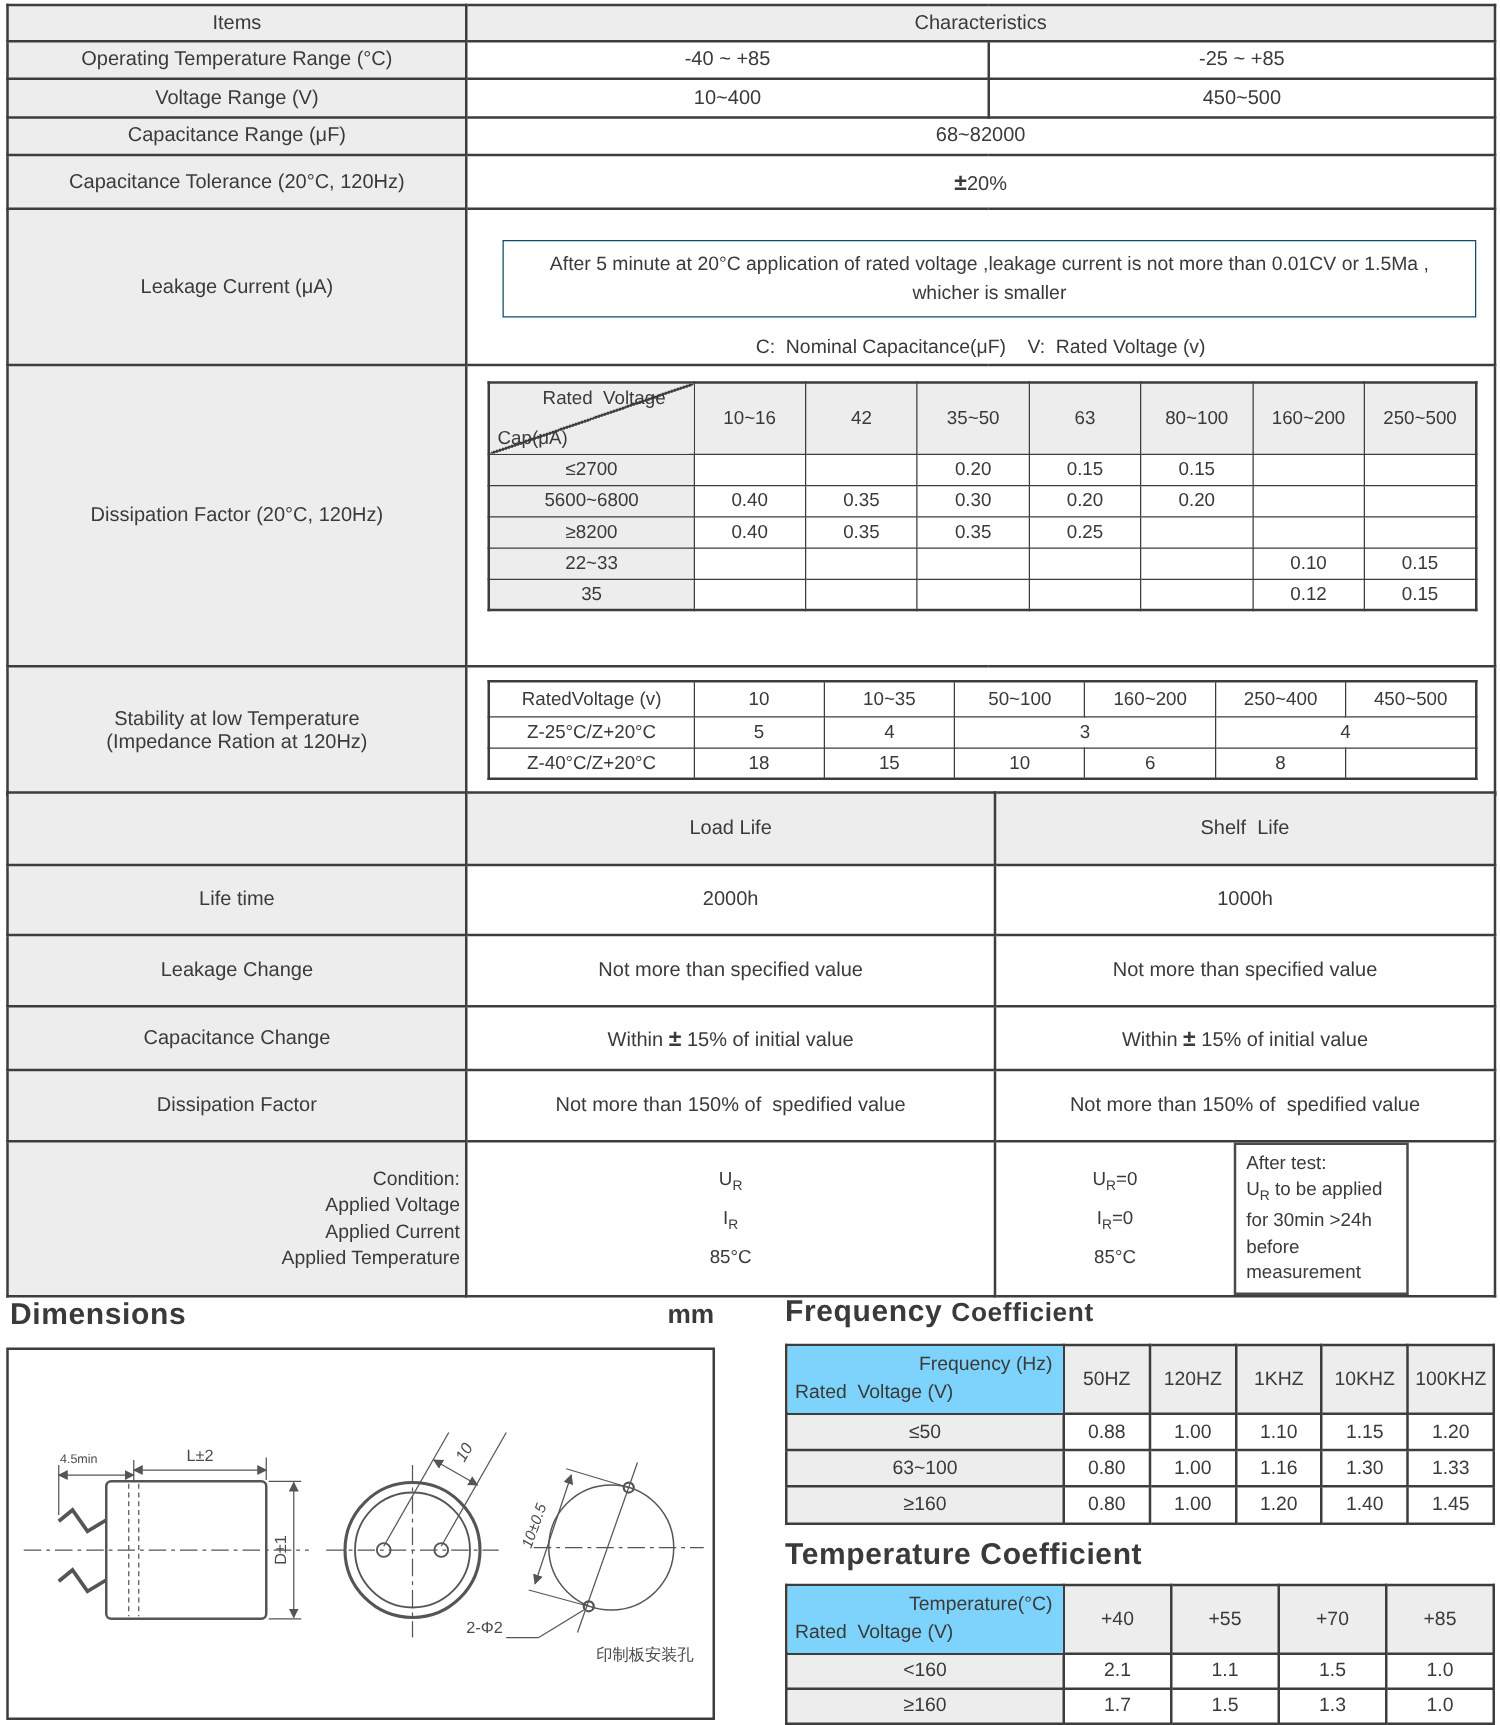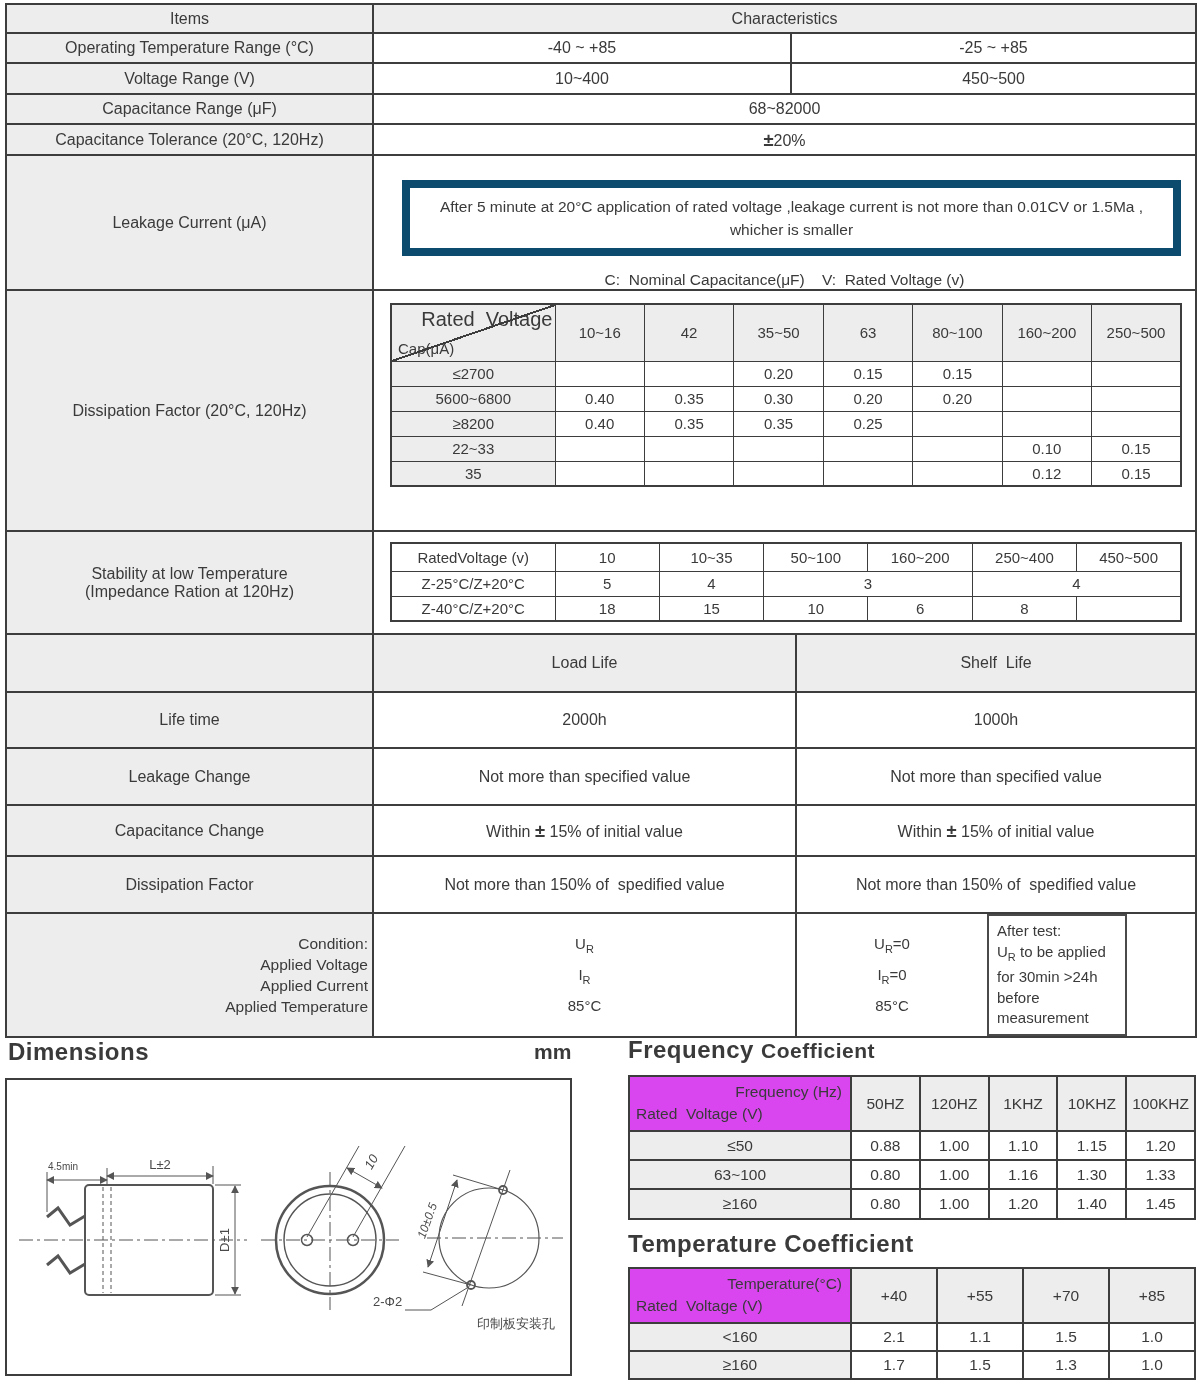--- a/index.html
+++ b/index.html
@@ -16,34 +16,34 @@
 
   
   .t-main { width:1190px; }
   .t-main td { border:2px solid #3d3d3d; text-align:center; vertical-align:middle;
                font-size:16px; padding:0 4px; }
   .gray { background:#ededed; }
   .val { font-size:15.5px; }
 
   
   .leak-cell { vertical-align:top !important; }
-  .leak-note { margin:24px 10px 0 24px; border:8px solid #0c4a6e; padding:7px 14px;
+  .leak-note { margin:24px 10px 0 24px; border:1px solid #0c4a6e; padding:7px 14px;
                font-size:15.5px; line-height:23px; text-align:center; }
   .leak-legend { margin-top:15px; text-align:center; font-size:15.5px; }
 
   
   .t-inner { width:792px; margin:12px 0 0 16px; border:2px solid #3d3d3d; }
   .t-inner td { border:1.5px solid #3d3d3d; text-align:center; vertical-align:middle;
                 font-size:15px; padding:0 2px; }
   .corner { position:relative; padding:0 !important;
             background:#ededed;
             background-image:linear-gradient(to bottom right,
               transparent calc(50% - 1px), #3d3d3d calc(50% - 1px),
               #3d3d3d calc(50% + 1px), transparent calc(50% + 1px)); }
-  .corner .ct { position:absolute; top:3px; right:2px; font-size:20px; }
+  .corner .ct { position:absolute; top:3px; right:22px; font-size:15px; }
   .corner .cb { position:absolute; bottom:4px; left:6px; font-size:15px; }
 
   .pm { font-weight:bold; font-size:1.15em; }
   sub.r { font-size:11px; }
 
   
   .cond-lines div { line-height:21px; font-size:15.5px;text-align:right; }
   .cond-vals div { line-height:25px; font-size:15px; }
   .shelf-flex { display:flex; align-items:center; height:100%; }
   .after-box { width:140px; border:2px solid #4a4a4a; margin-right:68px;
@@ -51,21 +51,21 @@
 
   
   .sec-title { font-size:24px; font-weight:600; letter-spacing:0.5px; }
   .sec-title .w2 { font-size:21px; font-weight:600; }
   .unit { font-size:21px; font-weight:600; }
 
   
   .t-coef { width:568px; border:2px solid #3d3d3d; }
   .t-coef td { border:2px solid #3d3d3d; text-align:center; vertical-align:middle;
                font-size:15.5px; padding:0 2px; }
-  .t-coef .corner { background:#d946ef; }
+  .t-coef .corner { background:#7dd3fc; }
   .t-coef .corner .ct { top:6px; right:8px; font-size:15.5px; }
   .t-coef .corner .cb { bottom:7px; left:6px; font-size:15.5px; }
 
   
   .diag-box { border:2px solid #3d3d3d; background:#fff; }
   svg text { fill:#4a4a4a; font-family:"Liberation Sans","DejaVu Sans",sans-serif; }
 </style>
 </head>
 <body>
 
@@ -87,21 +87,21 @@
   </tr>
   <tr style="height:31px">
     <td class="gray">Voltage Range (V)</td>
     <td class="val">10~400</td>
     <td class="val">450~500</td>
   </tr>
   <tr style="height:30px">
     <td class="gray">Capacitance Range (μF)</td>
     <td class="val" colspan="2">68~82000</td>
   </tr>
-  <tr style="height:31px">
+  <tr style="height:43px">
     <td class="gray">Capacitance Tolerance (20°C, 120Hz)</td>
     <td class="val" colspan="2">
       <span class="pm">±</span><span>20%</span>
     </td>
   </tr>
   <tr style="height:125px">
     <td class="gray">Leakage Current (μA)</td>
     <td class="leak-cell" colspan="2">
       <div class="leak-note">
         <div>After 5 minute at 20°C application of rated voltage ,leakage current  is not more than  0.01CV or 1.5Ma ,</div>

